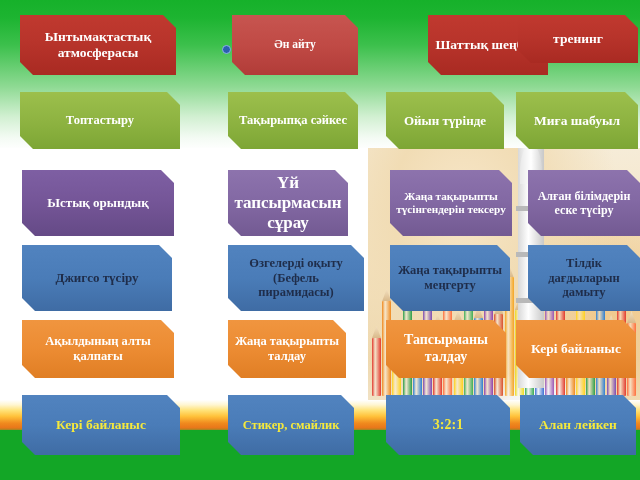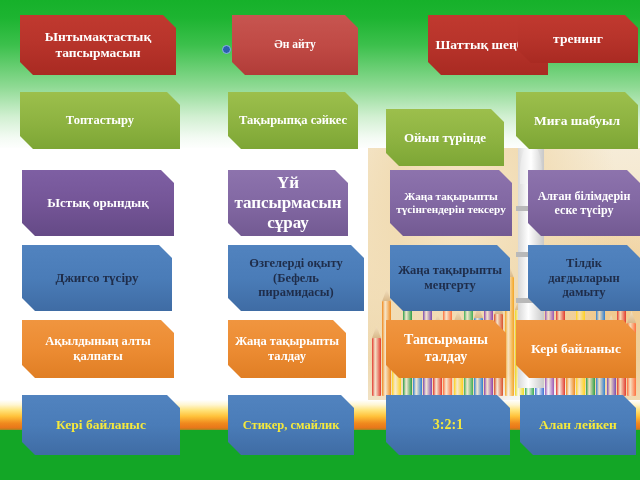--- a/index.html
+++ b/index.html
@@ -173,38 +173,38 @@
     <div class="tower-ring" style="top:58px"></div>
     <div class="tower-ring" style="top:104px"></div>
     <div class="tower-ring" style="top:150px"></div>
   </div>
 
   <div class="bg-orangeband"></div>
   <div class="bg-bottom"></div>
 
   <div id="boxes">
       <div class="box c-red t-white" style="left:20px;top:15px;width:156px;height:60px;font-size:13.5px;">
-        <span>Ынтымақтастық тапсырмасын</span>
+        <span>Ынтымақтастық атмосферасы</span>
       </div>
       <div class="box c-red2 t-white" style="left:232px;top:15px;width:126px;height:60px;font-size:11.5px;">
         <span>Ән айту</span>
       </div>
       <div class="box c-red t-white" style="left:380px;top:15px;width:120px;height:60px;font-size:13.5px;margin-left:48px;">
         <span>Шаттық шеңбері</span>
       </div>
       <div class="box c-red t-white" style="left:518px;top:15px;width:120px;height:48px;font-size:13.5px;">
         <span>тренинг</span>
       </div>
       <div class="box c-green t-white" style="left:20px;top:92px;width:160px;height:57px;font-size:12.5px;">
         <span>Топтастыру</span>
       </div>
       <div class="box c-green t-white" style="left:228px;top:92px;width:130px;height:57px;font-size:12.5px;">
         <span>Тақырыпқа сәйкес</span>
       </div>
-      <div class="box c-green t-white" style="left:386px;top:92px;width:118px;height:57px;font-size:13px;margin-top:17px;">
+      <div class="box c-green t-white" style="left:386px;top:92px;width:118px;height:57px;font-size:13px;">
         <span>Ойын түрінде</span>
       </div>
       <div class="box c-green t-white" style="left:516px;top:92px;width:122px;height:57px;font-size:13.5px;">
         <span>Миға шабуыл</span>
       </div>
       <div class="box c-purple t-white" style="left:22px;top:170px;width:152px;height:66px;font-size:13px;">
         <span>Ыстық орындық</span>
       </div>
       <div class="box c-purple2 t-white" style="left:228px;top:170px;width:120px;height:66px;font-size:17px;">
         <span>Үй тапсырмасын сұрау</span>

